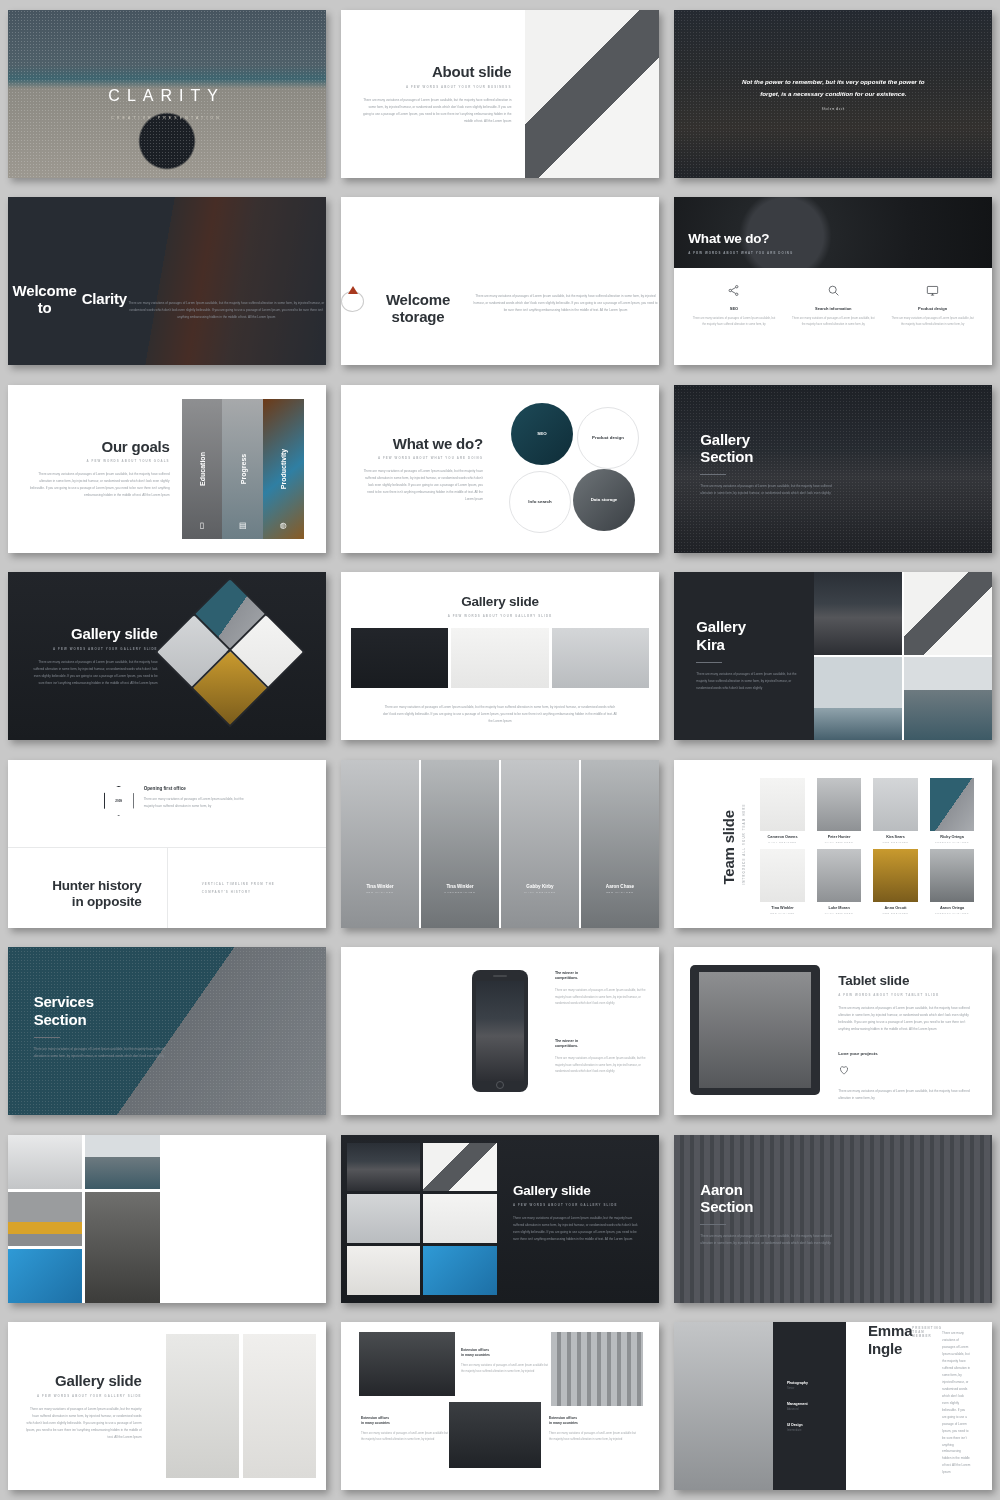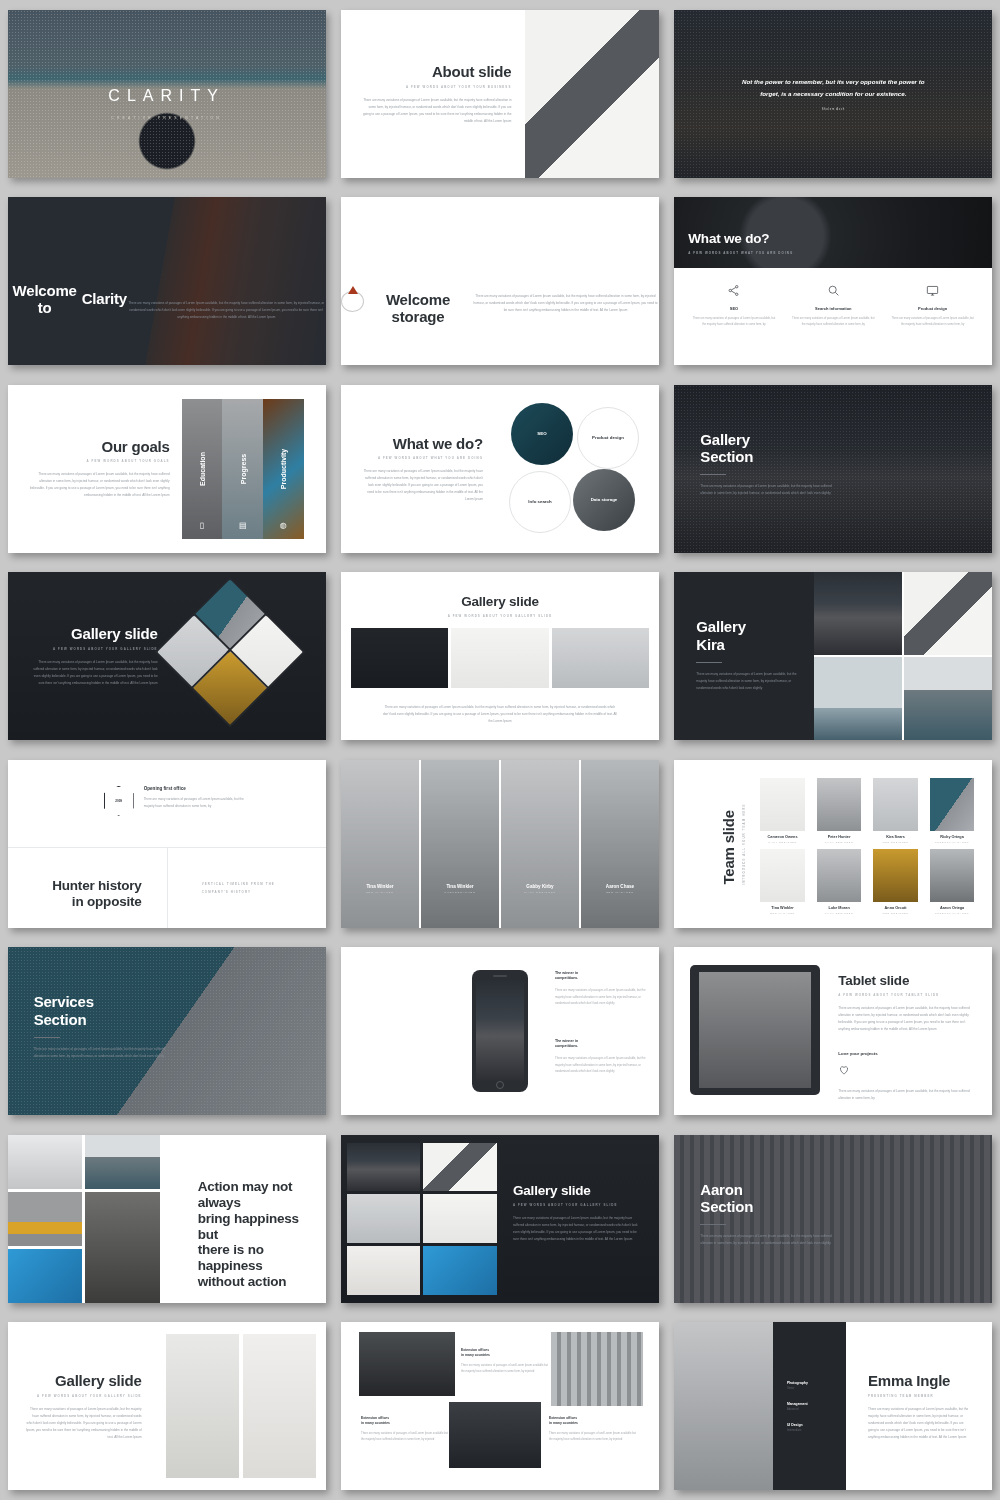--- a/index.html
+++ b/index.html
@@ -217,21 +217,21 @@
   .eo-txt p { font-size:2.7px; line-height:2.25; color:#a7abaf; margin-top:5px; }
 
   
   .em-photo { position:absolute; left:0; top:0; width:31%; height:100%; }
   .em-dark { position:absolute; left:31%; top:0; width:23%; height:100%; background:#23262b;
     display:flex; flex-direction:column; justify-content:center; padding-left:14px; }
   .em-dark .sk { margin:6px 0; }
   .em-dark .sk b { font-size:3.4px; color:#fff; display:block; font-weight:700; }
   .em-dark .sk i { font-size:2.6px; color:#5e6view; color:#5e636a; font-style:normal; display:block; margin-top:2px; }
   .em-right { position:absolute; left:54%; top:0; right:0; height:100%;
-    display:flex; flex-direction:column; justify-content:center; padding:0 22px; }
+    display:flex; flex-direction:row; justify-content:center; padding:0 22px; }
 </style>
 </head>
 <body>
 
 <div class="grid">
 
   <div class="cell">
       <div class="slide ph-beach">
     <div class="noise"></div>
     <div class="s1-title">CLARITY</div>
@@ -614,27 +614,20 @@
 
   <div class="cell">
       <div class="slide">
     <div class="mas">
       <div class="ph-iron"></div>
       <div class="ph-mtn2" style="grid-row:span 1"></div>
       <div class="ph-bench"></div>
       <div class="ph-flower" style="grid-row:span 2"></div>
       <div class="ph-blue"></div>
     </div>
-    <div style="position:absolute;left:190px;top:44px;width:112px">
-      <div class="h1">Action may not always</div>
-      <div class="h1">bring happiness but</div>
-      <div class="h1">there is no happiness</div>
-      <div class="h1">without action</div>
-
-    </div>
   </div>
     </div>
 
   <div class="cell">
       <div class="slide ph-dark">
     <div class="mos">
       <div class="ph-mountain"></div>
       <div class="ph-jeans"></div>
       <div class="ph-gray"></div>
       <div class="ph-white"></div>

